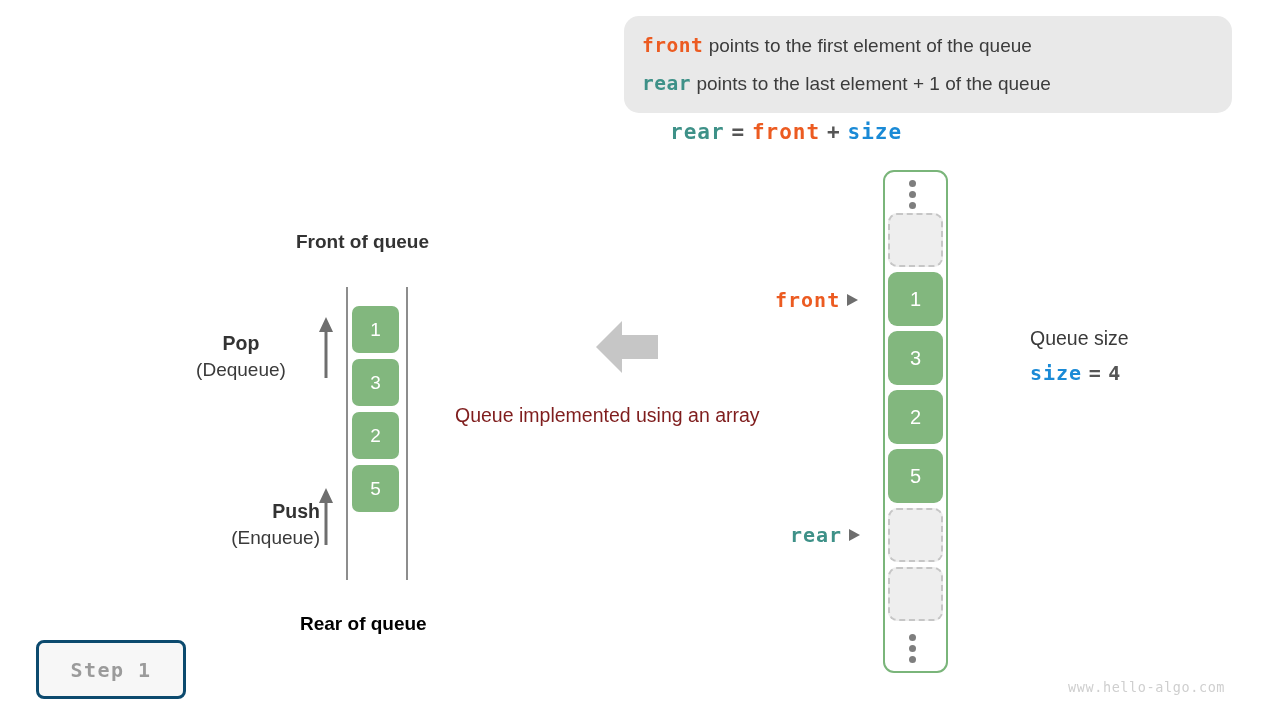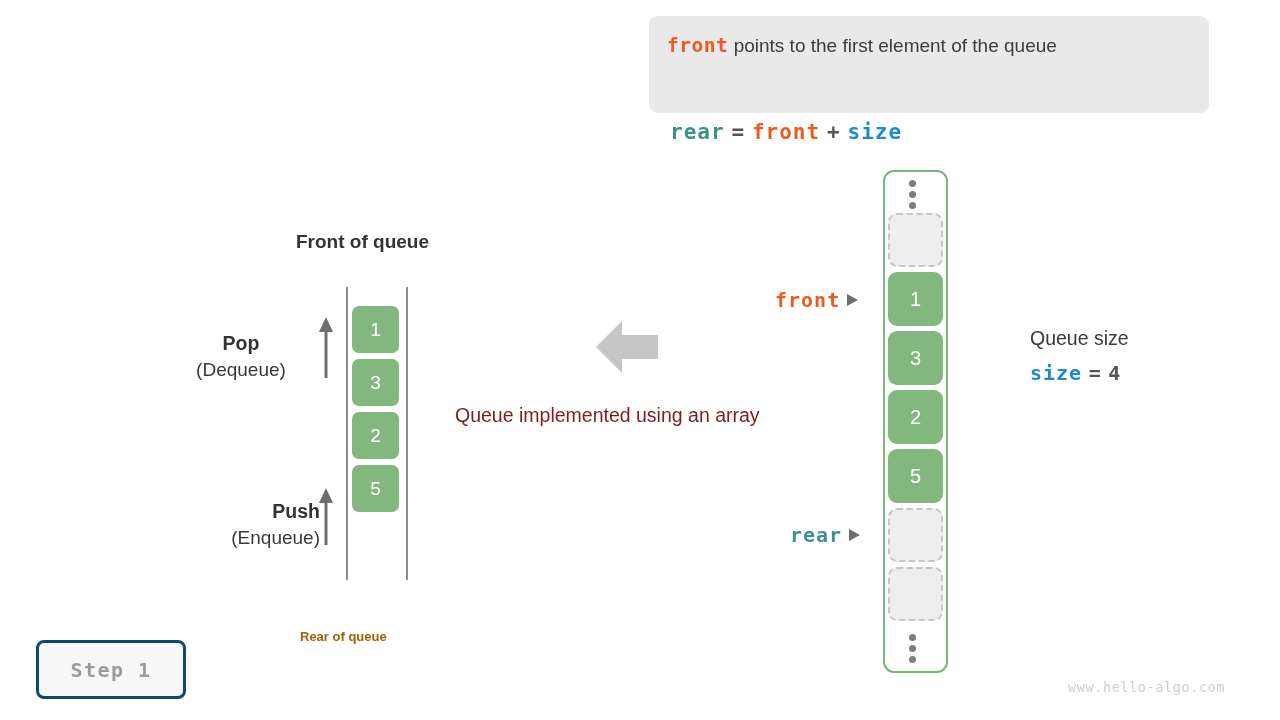--- a/index.html
+++ b/index.html
@@ -12,26 +12,26 @@
     height: 720px;
     position: relative;
     overflow: hidden;
     font-family: "Liberation Sans", sans-serif;
     color: #3a3a3a;
   }
   .abs { position: absolute; }
 
   
   #info-box {
-    left: 649px;
+    left: 624px;
     top: 16px;
-    width: 560px;
+    width: 608px;
     height: 97px;
     background: #e9e9e9;
-    border-radius: 9px;
+    border-radius: 15px;
     box-sizing: border-box;
     padding: 10px 18px 0 18px;
   }
   .info-line {
     height: 38px;
     line-height: 38px;
     white-space: nowrap;
     font-size: 19.5px;
     color: #3c3c3c;
   }
@@ -56,23 +56,22 @@
   #formula .op { color: #555; font-family: "DejaVu Sans Mono","Liberation Mono",monospace; font-weight: bold; }
 
   
   #front-of-queue-label {
     left: 296px; top: 231px;
     font-size: 19px; font-weight: bold; color: #333;
     white-space: nowrap;
   }
   #rear-of-queue-label {
     left: 300px; top: 613px;
-    font-size: 13px; font-weight: bold; color: #a16207;
-    white-space: nowrap;
-    margin-top: 16px;
+    font-size: 19px; font-weight: bold; color: #000000;
+    white-space: nowrap;
   }
   .rail {
     width: 2px;
     background: #8d8d8d;
     top: 287px;
     height: 293px;
   }
   #rail-left  { left: 346px; }
   #rail-right { left: 406px; }
 
@@ -204,20 +203,24 @@
   }
 </style>
 </head>
 <body>
 
 <div class="abs" id="info-box">
   <div class="info-line">
     <span class="mono info-kw kw-front">front</span>
     <span class="info-txt">points to the first element of the queue</span>
   </div>
+  <div class="info-line">
+    <span class="mono info-kw kw-rear">rear</span>
+    <span class="info-txt">points to the last element + 1 of the queue</span>
+  </div>
 </div>
 
 <div class="abs" id="formula">
   <span class="mono kw-rear">rear</span>
   <span class="op">=</span>
   <span class="mono kw-front">front</span>
   <span class="op">+</span>
   <span class="mono kw-size">size</span>
 </div>
 

